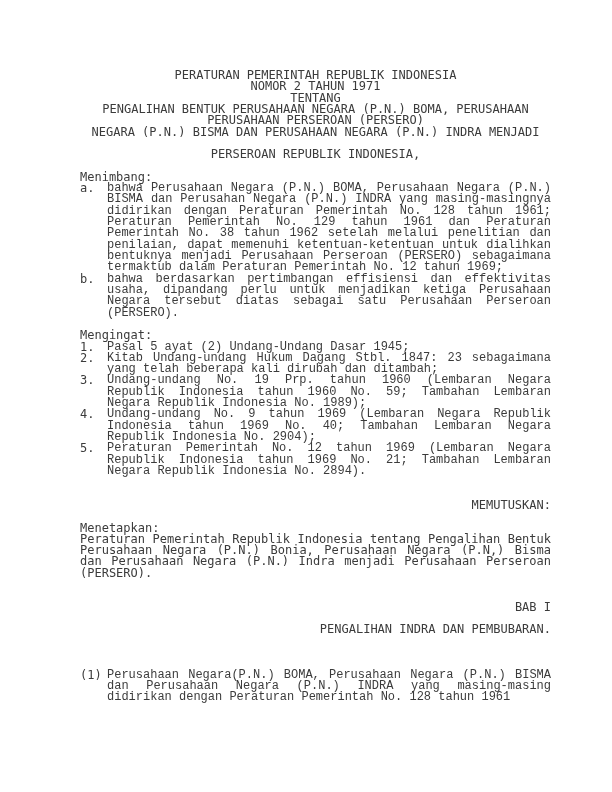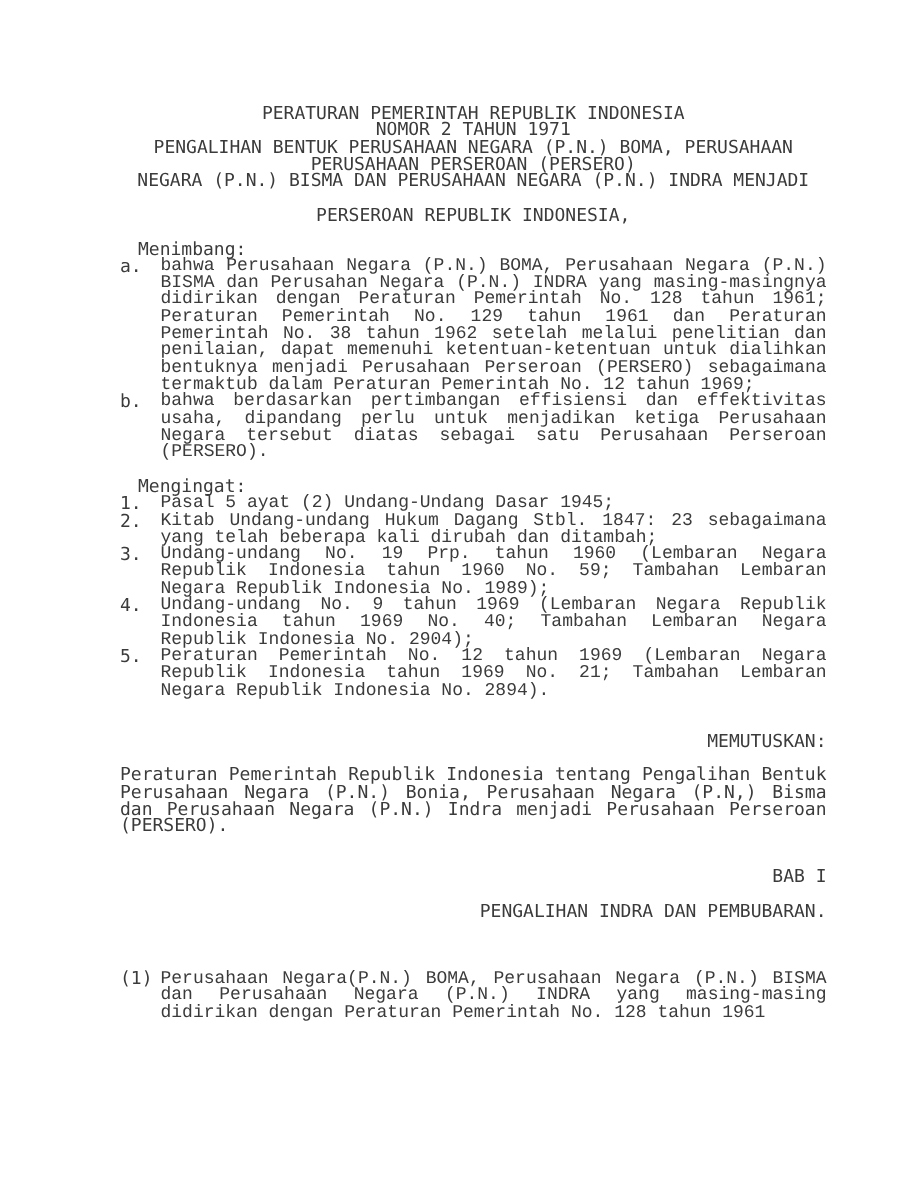--- a/index.html
+++ b/index.html
@@ -36,21 +36,20 @@
   }
   .just {
     text-align: justify;
     text-align-last: left;
     white-space: pre-wrap;
     word-spacing: -0.1px;
   }
   .plain {
     text-align: left;
     white-space: pre-wrap;
-    margin-left: 12px;
   }
   .blank {
     height: 11.32px;
   }
   
   .row {
     display: flex;
     align-items: flex-start;
   }
   .marker {
@@ -78,20 +77,21 @@
 </style>
 </head>
 <body>
 
 <div class="page">
   <div class="content">
 
     <div>
       <div class="ctr">PERATURAN PEMERINTAH REPUBLIK INDONESIA</div>
       <div class="ctr">NOMOR 2 TAHUN 1971</div>
+      <div class="ctr">TENTANG</div>
       <div class="ctr">PENGALIHAN BENTUK PERUSAHAAN NEGARA (P.N.) BOMA, PERUSAHAAN</div>
       <div class="ctr">PERUSAHAAN PERSEROAN (PERSERO)</div>
       <div class="ctr">NEGARA (P.N.) BISMA DAN PERUSAHAAN NEGARA (P.N.) INDRA MENJADI</div>
     </div>
 
     <div class="blank"></div>
 
     <div class="ctr">PERSEROAN REPUBLIK INDONESIA,</div>
 
     <div class="blank"></div>
@@ -133,20 +133,21 @@
       <span class="body">Peraturan Pemerintah No. 12 tahun 1969 (Lembaran Negara Republik Indonesia tahun 1969 No. 21; Tambahan Lembaran Negara Republik Indonesia No. 2894).</span>
     </div>
 
     <div class="blank"></div>
     <div class="blank"></div>
 
     <div class="sec-title">MEMUTUSKAN:</div>
 
     <div class="blank"></div>
 
+    <div class="plain">Menetapkan:</div>
     <div class="just">Peraturan Pemerintah Republik Indonesia tentang Pengalihan Bentuk Perusahaan Negara (P.N.) Bonia, Perusahaan Negara (P.N,) Bisma dan Perusahaan Negara (P.N.) Indra menjadi Perusahaan Perseroan (PERSERO).</div>
 
     <div class="blank"></div>
     <div class="blank"></div>
 
     <div class="sec-title">BAB I</div>
     <div class="blank"></div>
     <div class="sec-title">PENGALIHAN INDRA DAN PEMBUBARAN.</div>
     <div class="blank"></div>
 

